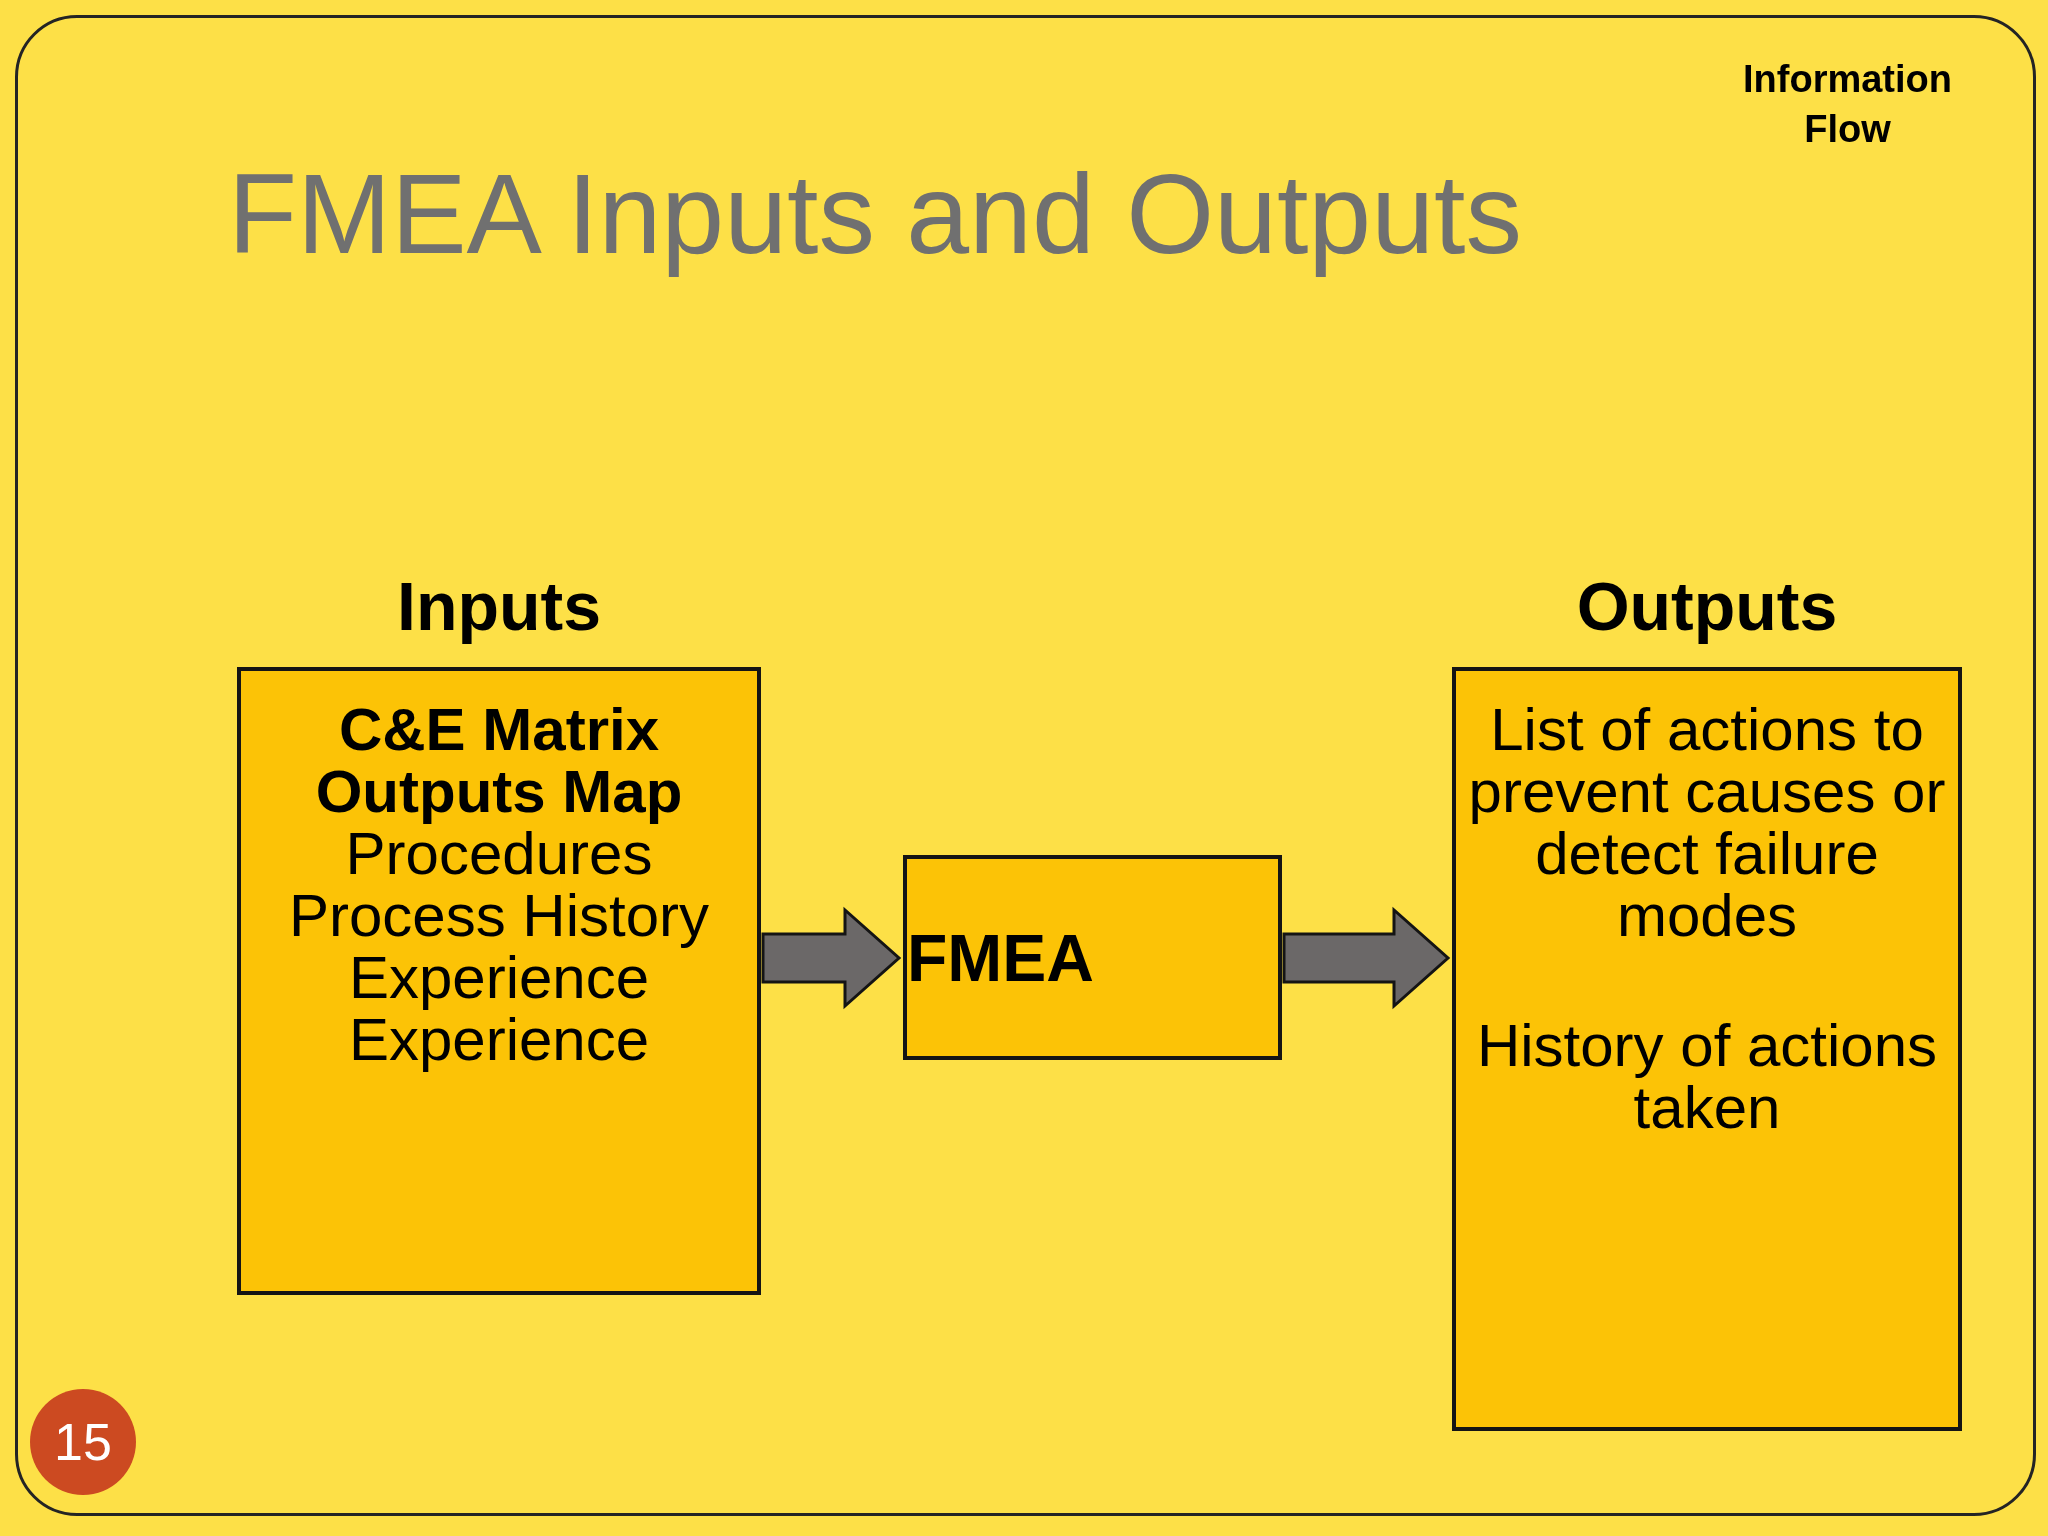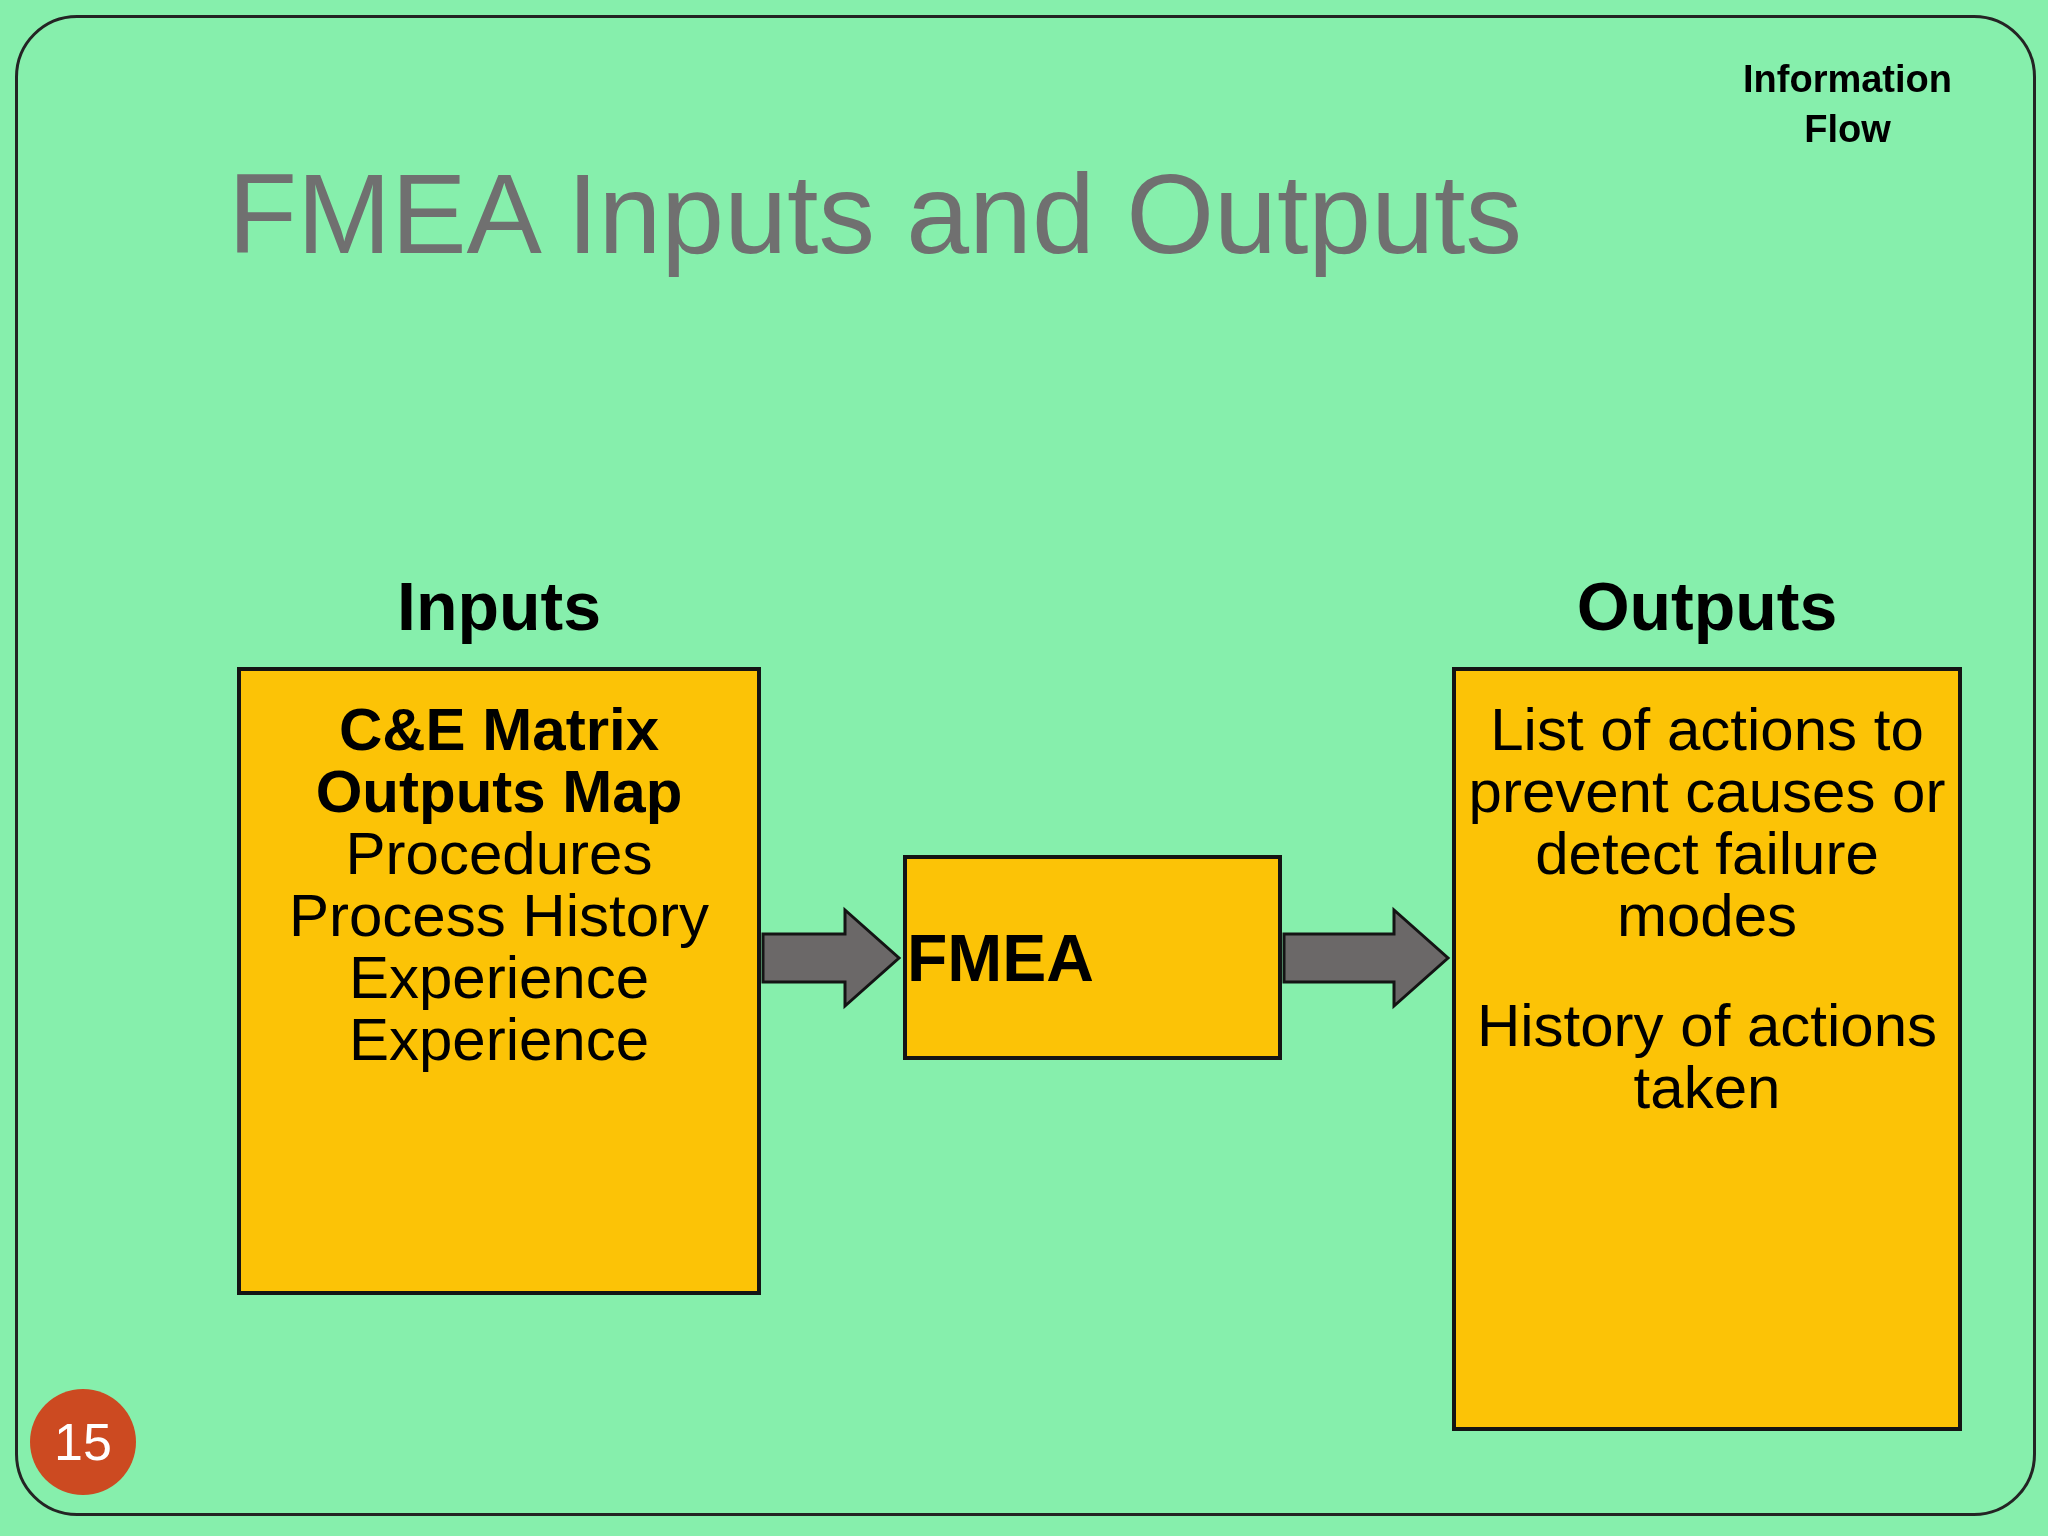--- a/index.html
+++ b/index.html
@@ -7,21 +7,21 @@
     --box_border:#141414;
     --arrow_fill:#6B6868;
     --arrow_stroke:#141414;
     --title_color:#707070;
     --circle_fill:#CC4A21;
     --text_color:#0d0d0d;
     --border_color:#242424;
   }
   html,body{margin:0;padding:0;background:#fcfcfc;}
   .slide{
-    position:relative;width:2048px;height:1536px;background:#86efac;
+    position:relative;width:2048px;height:1536px;background:#fde047;
     font-family:"Liberation Sans",sans-serif;color:var(--text_color);
     overflow:hidden;
   }
   .slide-frame{
     position:absolute;left:15px;top:15px;width:2021px;height:1501px;
     box-sizing:border-box;border:3px solid var(--border_color);
     border-radius:62px;background:transparent;
   }
   .corner-label{
     position:absolute;top:54px;right:96px;text-align:center;
@@ -41,21 +41,21 @@
   .io-box{
     position:absolute;box-sizing:border-box;
     background:var(--box_fill);border:4px solid var(--box_border);
     text-align:center;font-size:60px;line-height:62px;color:#000;
     padding-top:28px;
   }
   .io-box.left{left:237px;top:667px;width:524px;height:628px;}
   .io-box.right{left:1452px;top:667px;width:510px;height:764px;}
   .io-box .line{white-space:nowrap;}
   .io-box .line.bold{font-weight:700;}
-  .io-box .para.second{margin-top:48px;}
+  .io-box .para.second{margin-top:68px;}
   .process-box{
     position:absolute;left:903px;top:855px;width:379px;height:205px;
     box-sizing:border-box;background:var(--box_fill);
     border:4px solid var(--box_border);
     display:flex;align-items:center;justify-content:flex-start;
     font-size:66px;font-weight:700;color:#000;
   }
   .arrow{position:absolute;top:906px;}
   .arrow.a1{left:761px;}
   .arrow.a2{left:1282px;}

